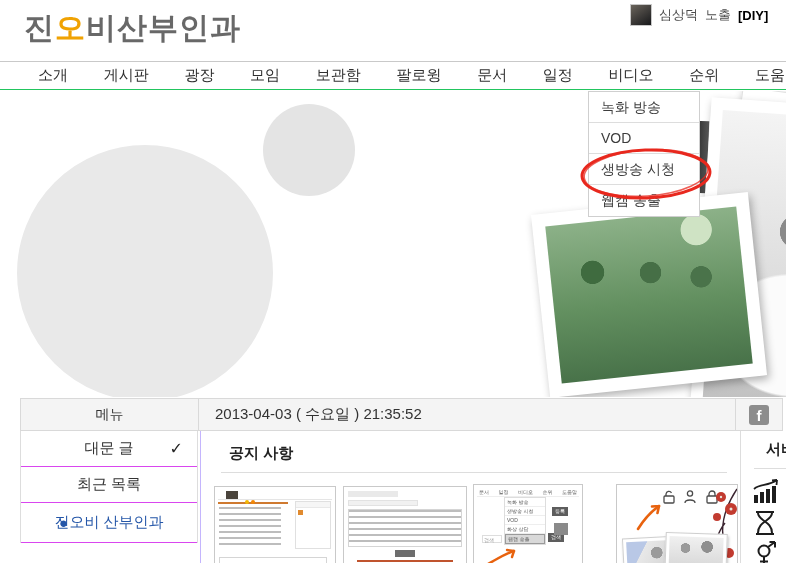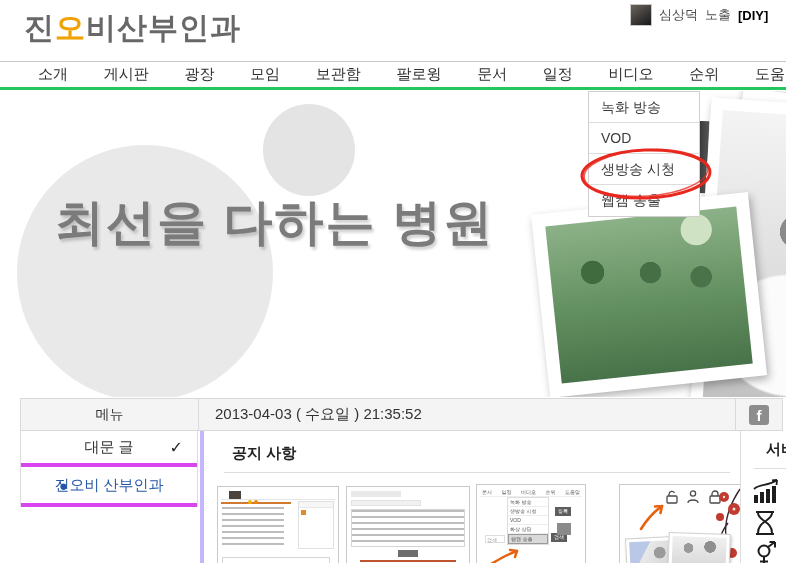--- a/index.html
+++ b/index.html
@@ -12,21 +12,21 @@
           letter-spacing:1px; color:#686868; cursor:pointer; }
   .logo .orange { color:#f0a202; }
   .userbox { position:absolute; left:630px; top:4px; display:flex; align-items:center; gap:7px;
              font-size:13px; color:#4a4a4a; white-space:nowrap; }
   .avatar { width:22px; height:22px; border:1px solid #c8c8c8;
             background:linear-gradient(145deg,#6b655c 0%,#3c3a38 55%,#17181a 100%); }
   .diy { color:#000000; font-weight:bold; }
 
   
   .nav { position:absolute; left:0; top:61px; width:786px; height:29px;
-         border-top:1px solid #c9c9c9; border-bottom:3px solid #22c55e; background:#fff; }
+         border-top:1px solid #c9c9c9; border-bottom:1px solid #22c55e; background:#fff; }
   .nav-inner { display:flex; justify-content:space-between; width:800px; padding:0 0 0 38px; height:100%; align-items:center; }
   .nav-item { font-size:15px; color:#2f2f2f; cursor:pointer; white-space:nowrap; }
 
   
   .hero { position:absolute; left:0; top:91px; width:786px; height:306px; overflow:hidden; background:#fff; }
   .ring { position:absolute; left:17px; top:54px; width:210px; height:210px;
           border:128px solid #e9e9e9; border-radius:50%; }
   .dot-circle { position:absolute; left:263px; top:13px; width:92px; height:92px;
                 border-radius:50%; background:#e4e4e4; }
   .slogan { position:absolute; left:55px; top:99px; font-size:49px; font-weight:bold;
@@ -66,29 +66,29 @@
   .db-menu { width:178px; border-right:1px solid #d9d9d9; display:flex; align-items:center;
              justify-content:center; font-size:14px; color:#333; }
   .db-date { flex:1; display:flex; align-items:center; padding-left:16px; font-size:15px; color:#333; }
   .db-fb { width:47px; border-left:1px solid #d9d9d9; display:flex; align-items:center; justify-content:center; }
   .fb-icon { width:20px; height:20px; background:#8d8d8d; border-radius:3px; color:#fff;
              font-weight:bold; font-size:15px; text-align:center; line-height:21px; cursor:pointer; }
 
   
   .sidebar { position:absolute; left:20px; top:431px; width:178px;
              border-left:1px solid #ddd; border-right:1px solid #ddd; background:#fff; }
-  .sb-row { position:relative; height:36px; border-bottom:4px solid #d946ef; display:flex;
+  .sb-row { position:relative; height:36px; border-bottom:1px solid #d946ef; display:flex;
             align-items:center; justify-content:center; font-size:15px; color:#333; cursor:pointer; }
   .sb-row .check { position:absolute; right:14px; font-size:16px; color:#222; }
   .sb-row.blue { color:#2456a8; height:40px; }
   .sb-row.blue .bullet { position:absolute; left:38px; color:#2456a8; font-size:15px; }
 
   
   .main { position:absolute; left:200px; top:431px; width:540px; height:132px;
-          border-left:4px solid #c4b5fd; }
+          border-left:1px solid #c4b5fd; }
   .notice-title { position:absolute; left:28px; top:13px; font-size:15px; font-weight:bold; color:#222; }
   .notice-hr { position:absolute; left:20px; top:41px; width:506px; height:1px; background:#ddd; }
   .thumb { position:absolute; background:#fff; border:1px solid #c9c9c9; overflow:hidden; cursor:pointer; }
   .t-lines { background:repeating-linear-gradient(to bottom,#bdbdbd 0 2px,transparent 2px 6px); }
   .t5 { font-size:5px; color:#555; white-space:nowrap; }
 
   
   .t1 { left:13px; top:55px; width:122px; height:85px; padding:3px; }
   .t1 .hd { height:10px; border-bottom:1px solid #e5e5e5; position:relative; }
   .t1 .hd .av { position:absolute; left:8px; top:1px; width:12px; height:8px; background:#4a443c; }
@@ -170,21 +170,20 @@
       <span class="nav-item">일정</span>
       <span class="nav-item">비디오</span>
       <span class="nav-item">순위</span>
       <span class="nav-item">도움말</span>
     </div>
   </div>
 
   <div class="hero">
     <div class="ring"></div>
     <div class="dot-circle"></div>
-    <div class="slogan">최선을 다하는 병원</div>
 
     <div class="polaroid ph-backframe"></div>
     <div class="ph-strip"></div>
     <div class="polaroid ph-doctors">
       <div class="img"></div>
     </div>
     <div class="polaroid ph-surgery">
       <div class="img"></div>
     </div>
   </div>
@@ -206,20 +205,23 @@
     <div class="db-date">2013-04-03 ( 수요일 ) 21:35:52</div>
     <div class="db-fb">
       <div class="fb-icon">f</div>
     </div>
   </div>
 
   <div class="sidebar">
     <div class="sb-row">
       <span>대문 글</span>
       <span class="check">✓</span>
+    </div>
+    <div class="sb-row">
+      <span>최근 목록</span>
     </div>
     <div class="sb-row blue">
       <span class="bullet">●</span>
       <span>진오비 산부인과</span>
     </div>
   </div>
 
   <div class="main">
     <div class="notice-title">공지 사항</div>
     <div class="notice-hr"></div>

